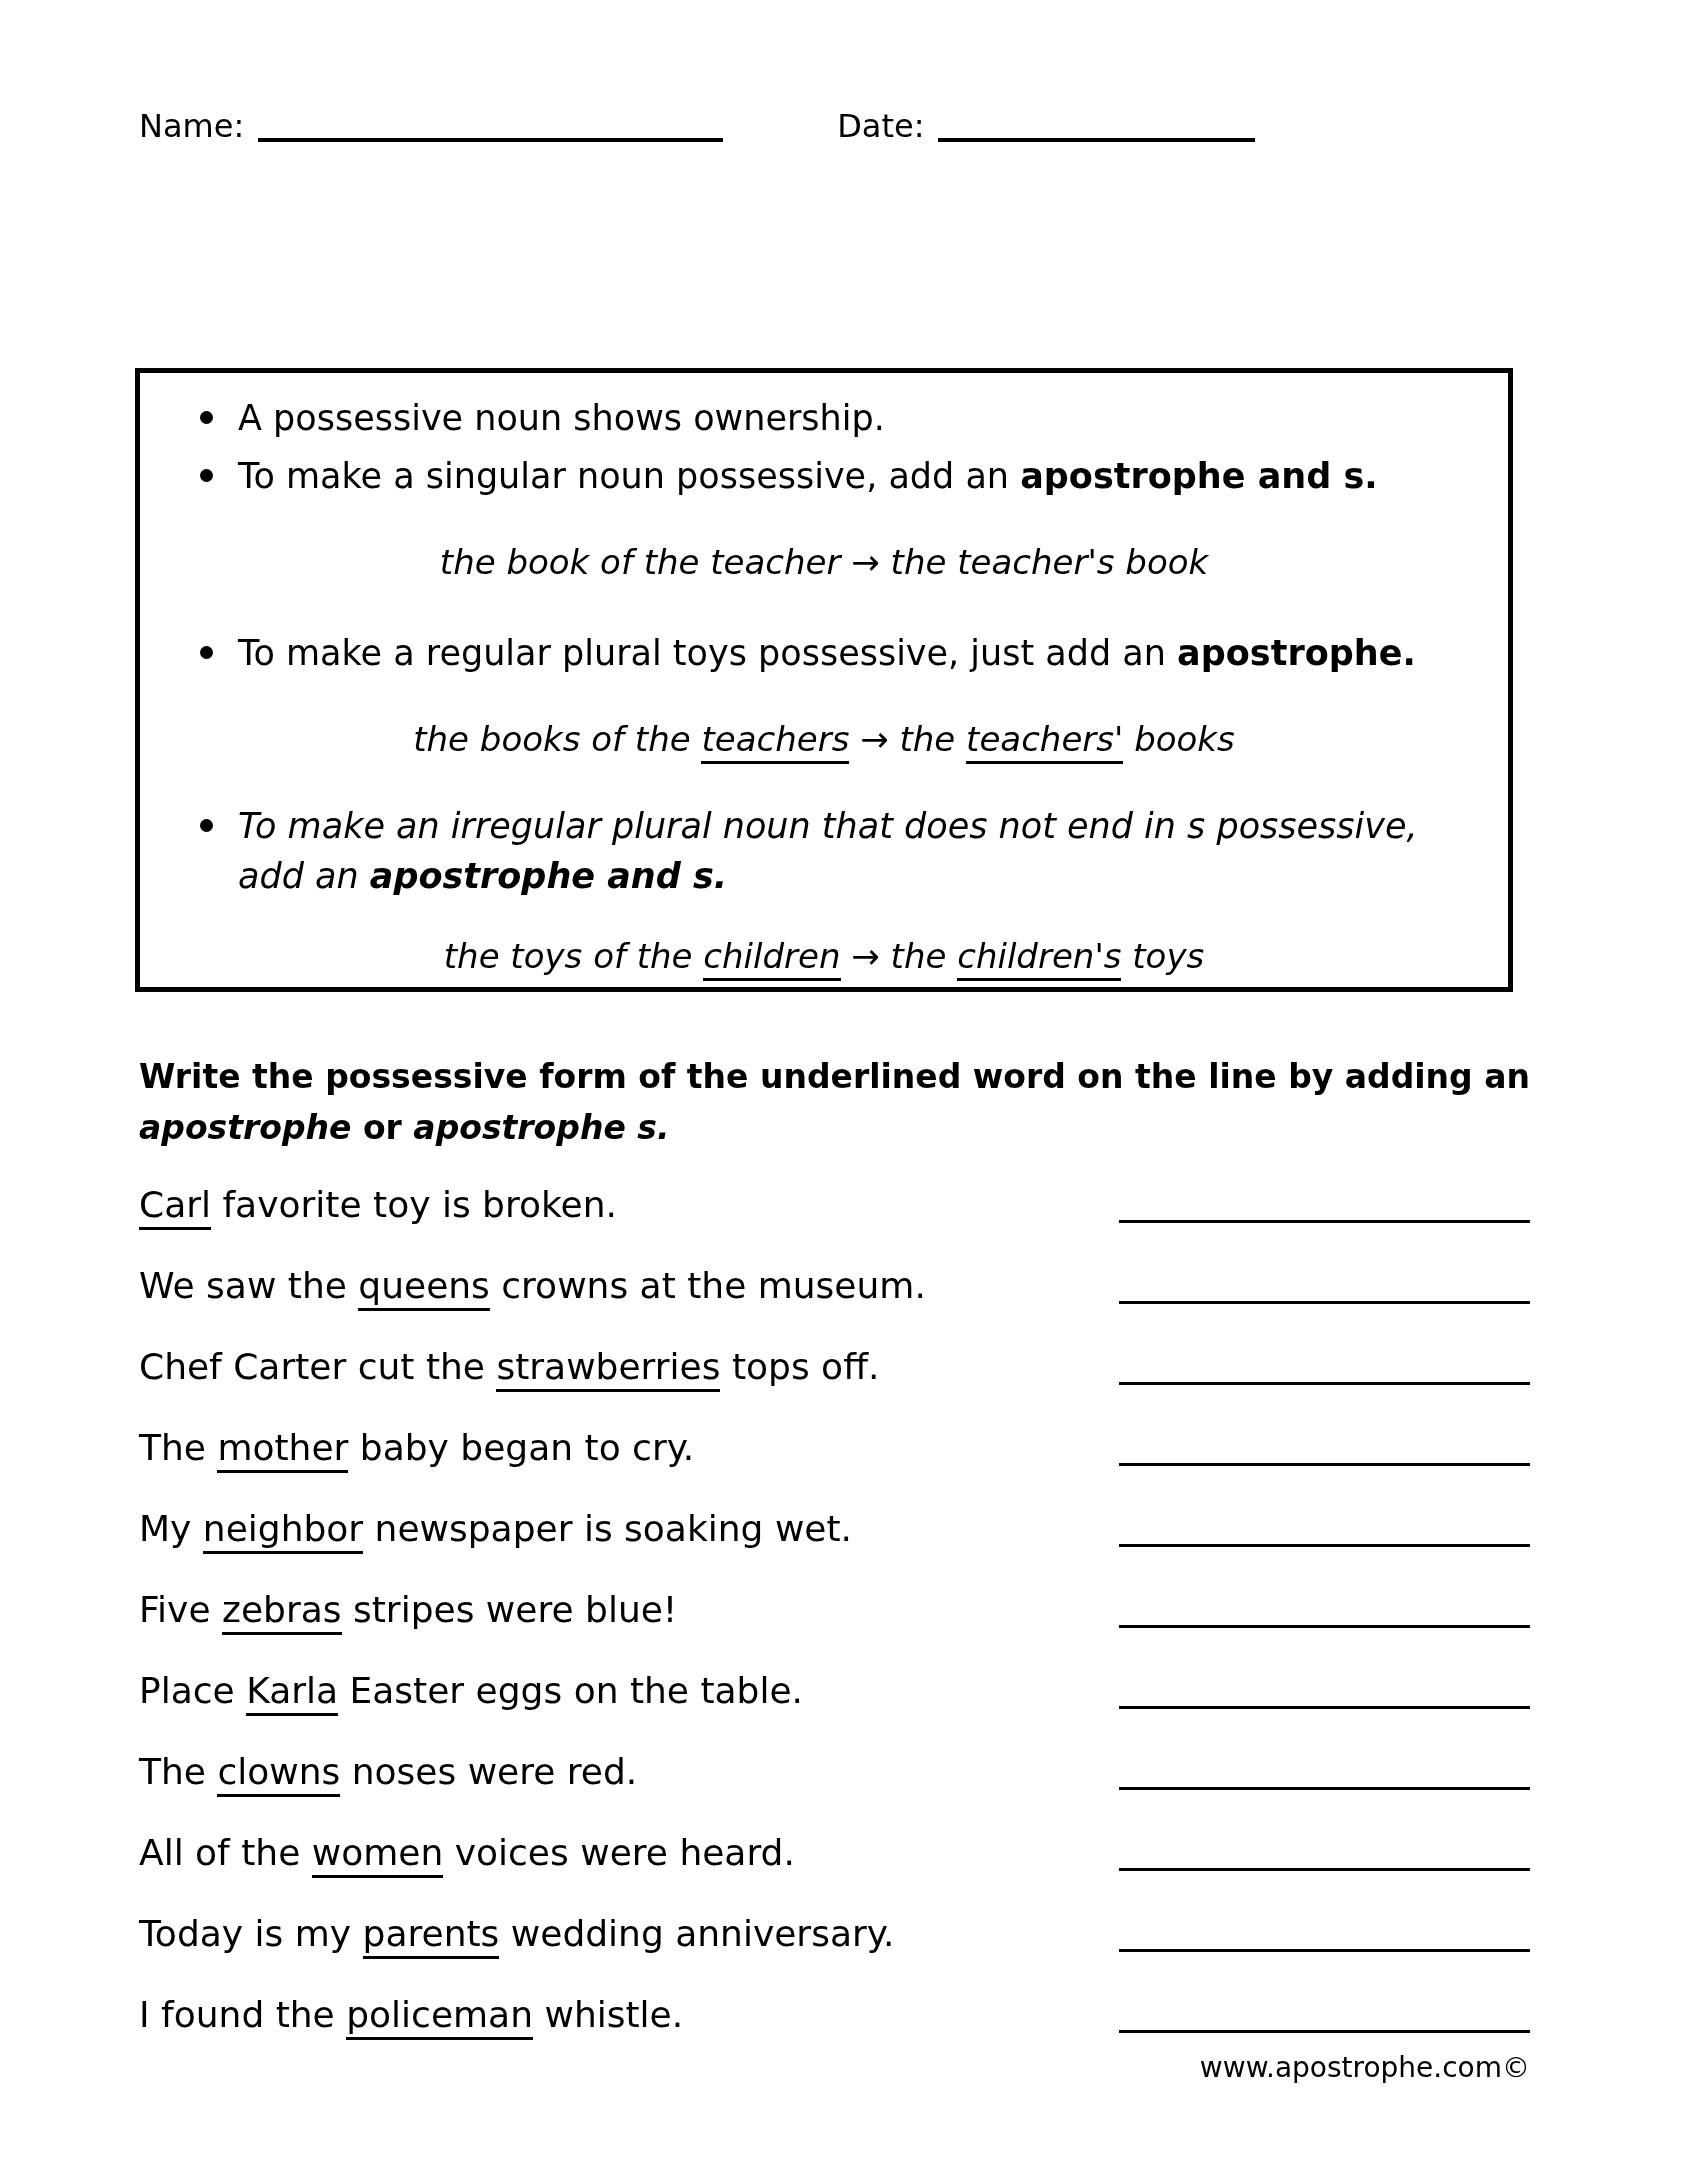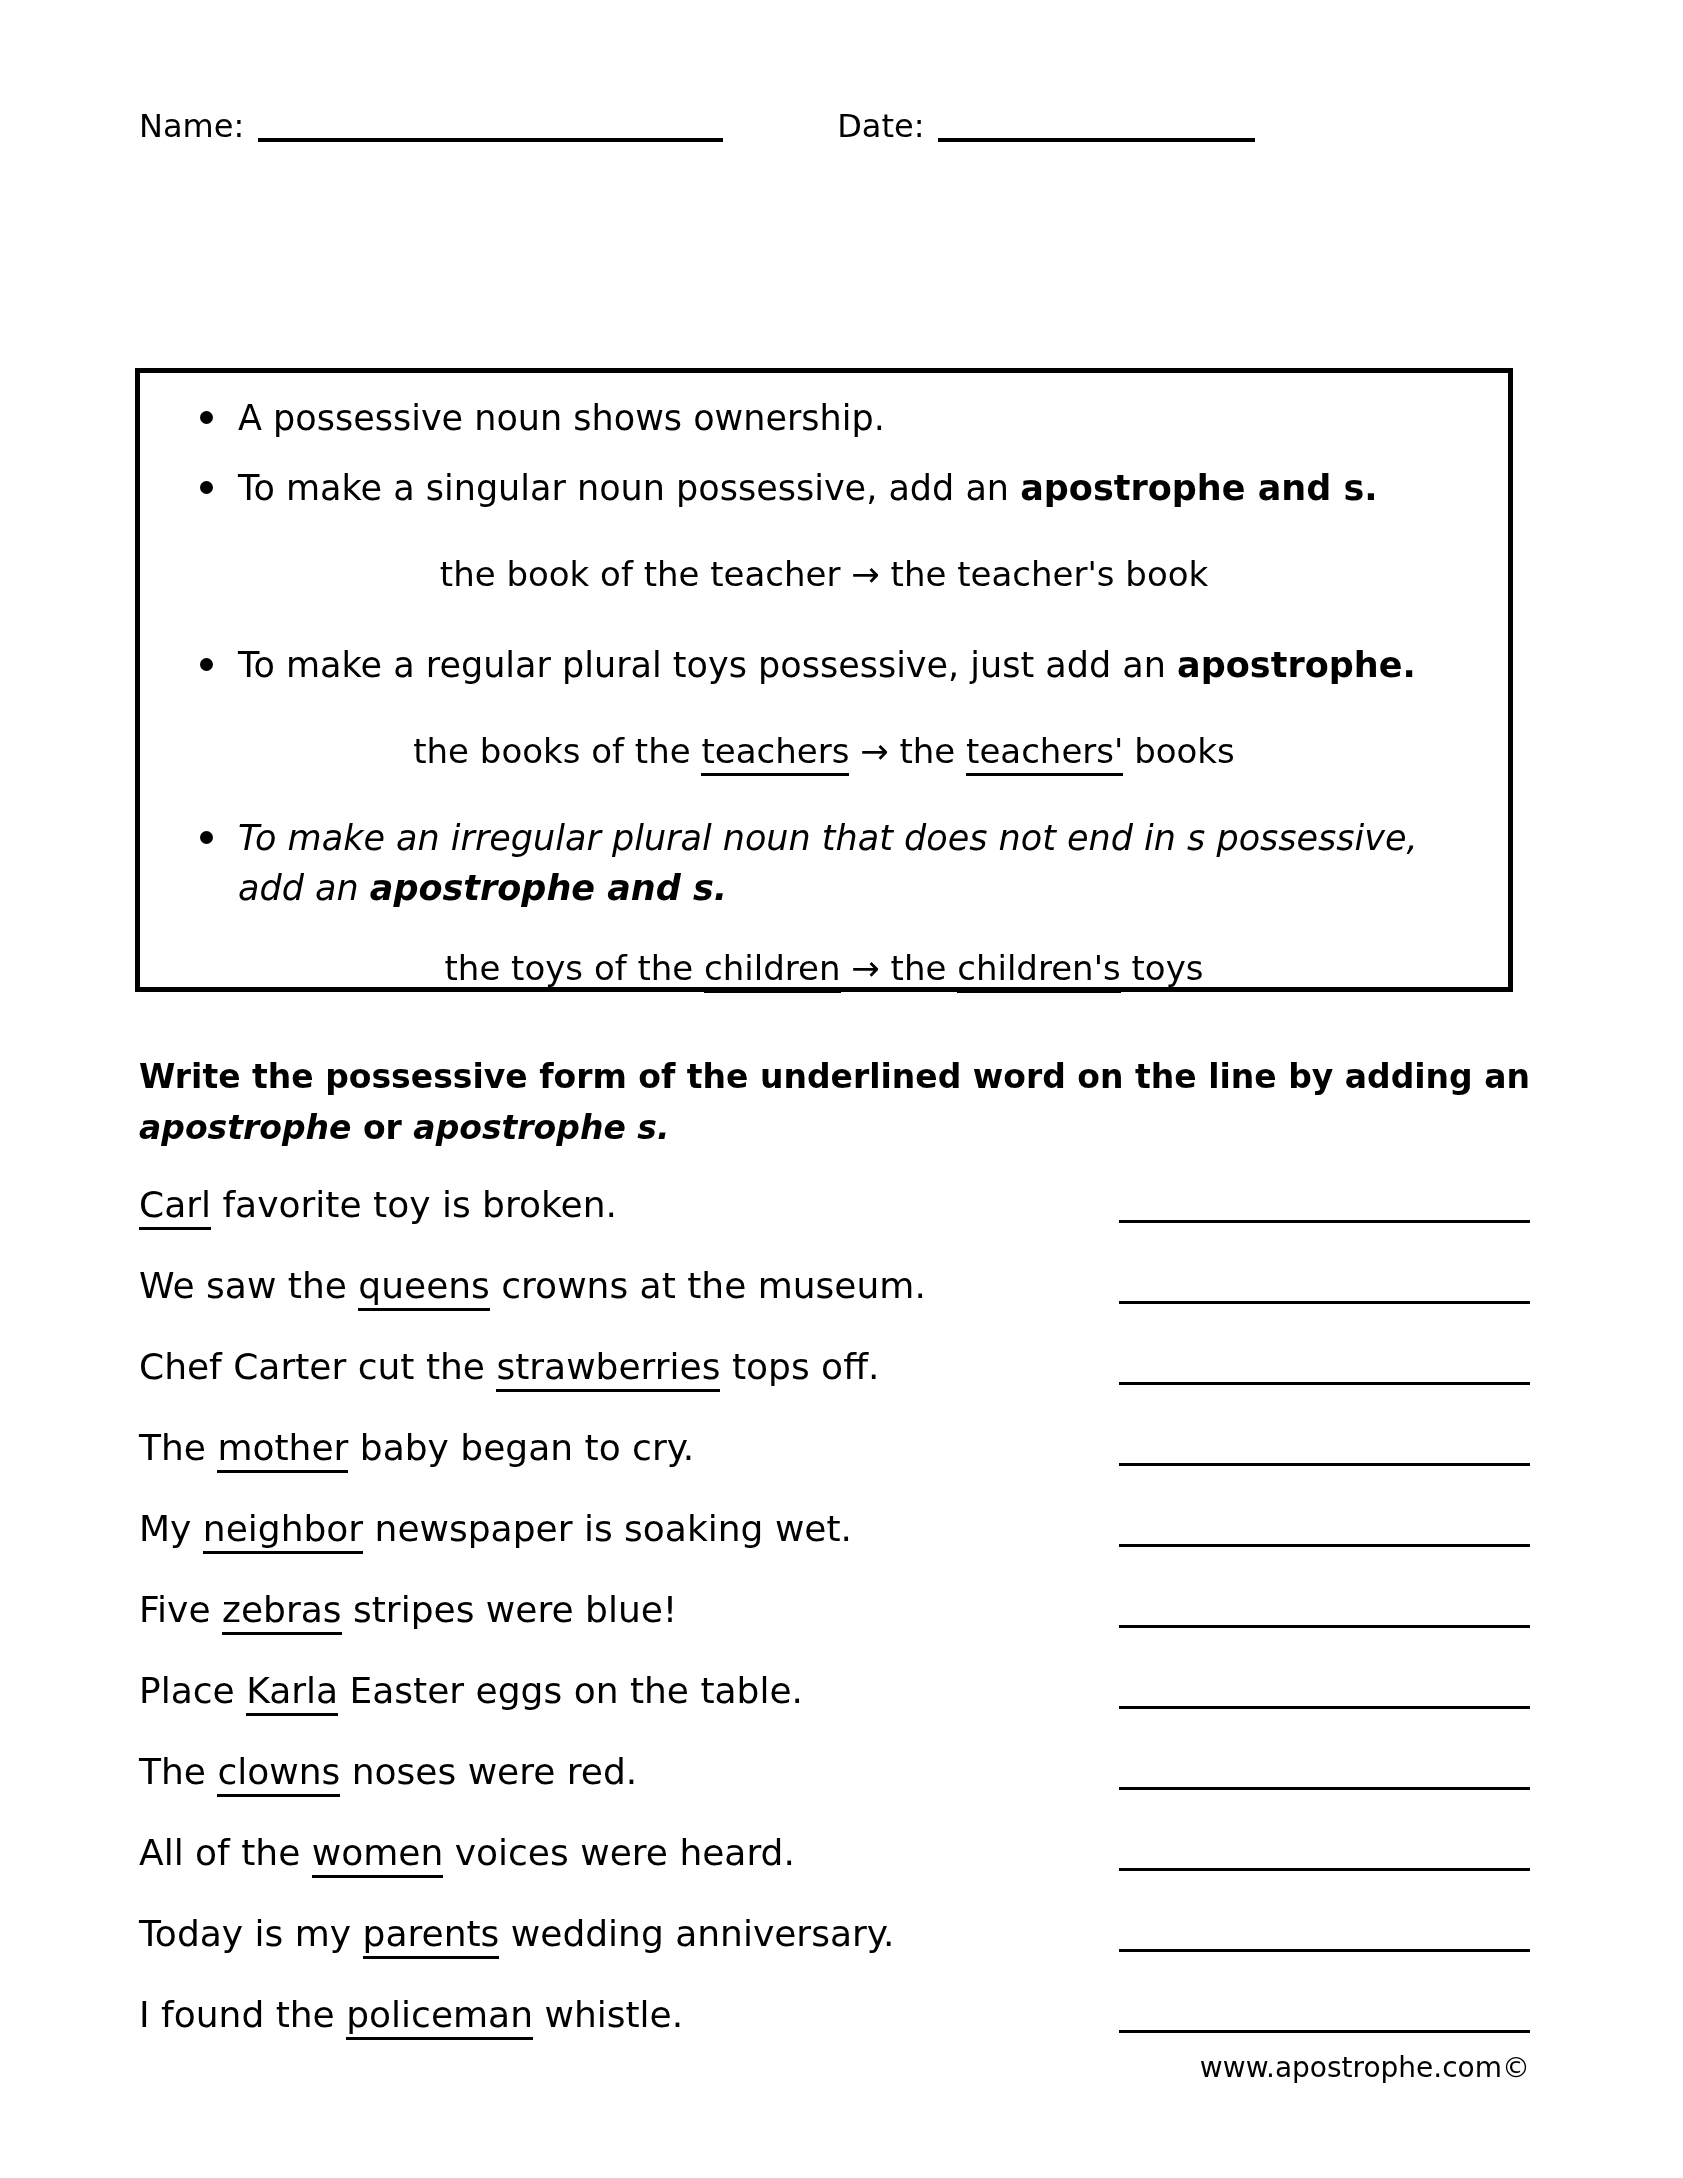--- a/index.html
+++ b/index.html
@@ -43,26 +43,27 @@
     border:5px solid #000;
     padding:20px 22px 0 22px;
     font-size:35px; line-height:50px;
   }
   .bullet { position:relative; padding-left:76px; }
   .dot {
     position:absolute; left:38px; top:18px;
     width:13px; height:13px; border-radius:50%;
     background:#000;
   }
-  .mb8  { margin-bottom:20px; }
+  .mb8  { margin-bottom:8px; }
   .mb36 { margin-bottom:36px; }
   .mb40 { margin-bottom:40px; }
   .mb30 { margin-bottom:30px; }
   .example {
     text-align:center;
+    font-style:italic;
     font-size:34px; line-height:51px;
   }
   .italic { font-style:italic; }
   b { font-weight:bold; }
 
   
   .uw {
     border-bottom:3px solid #000000;
     padding-bottom:2px;
   }

